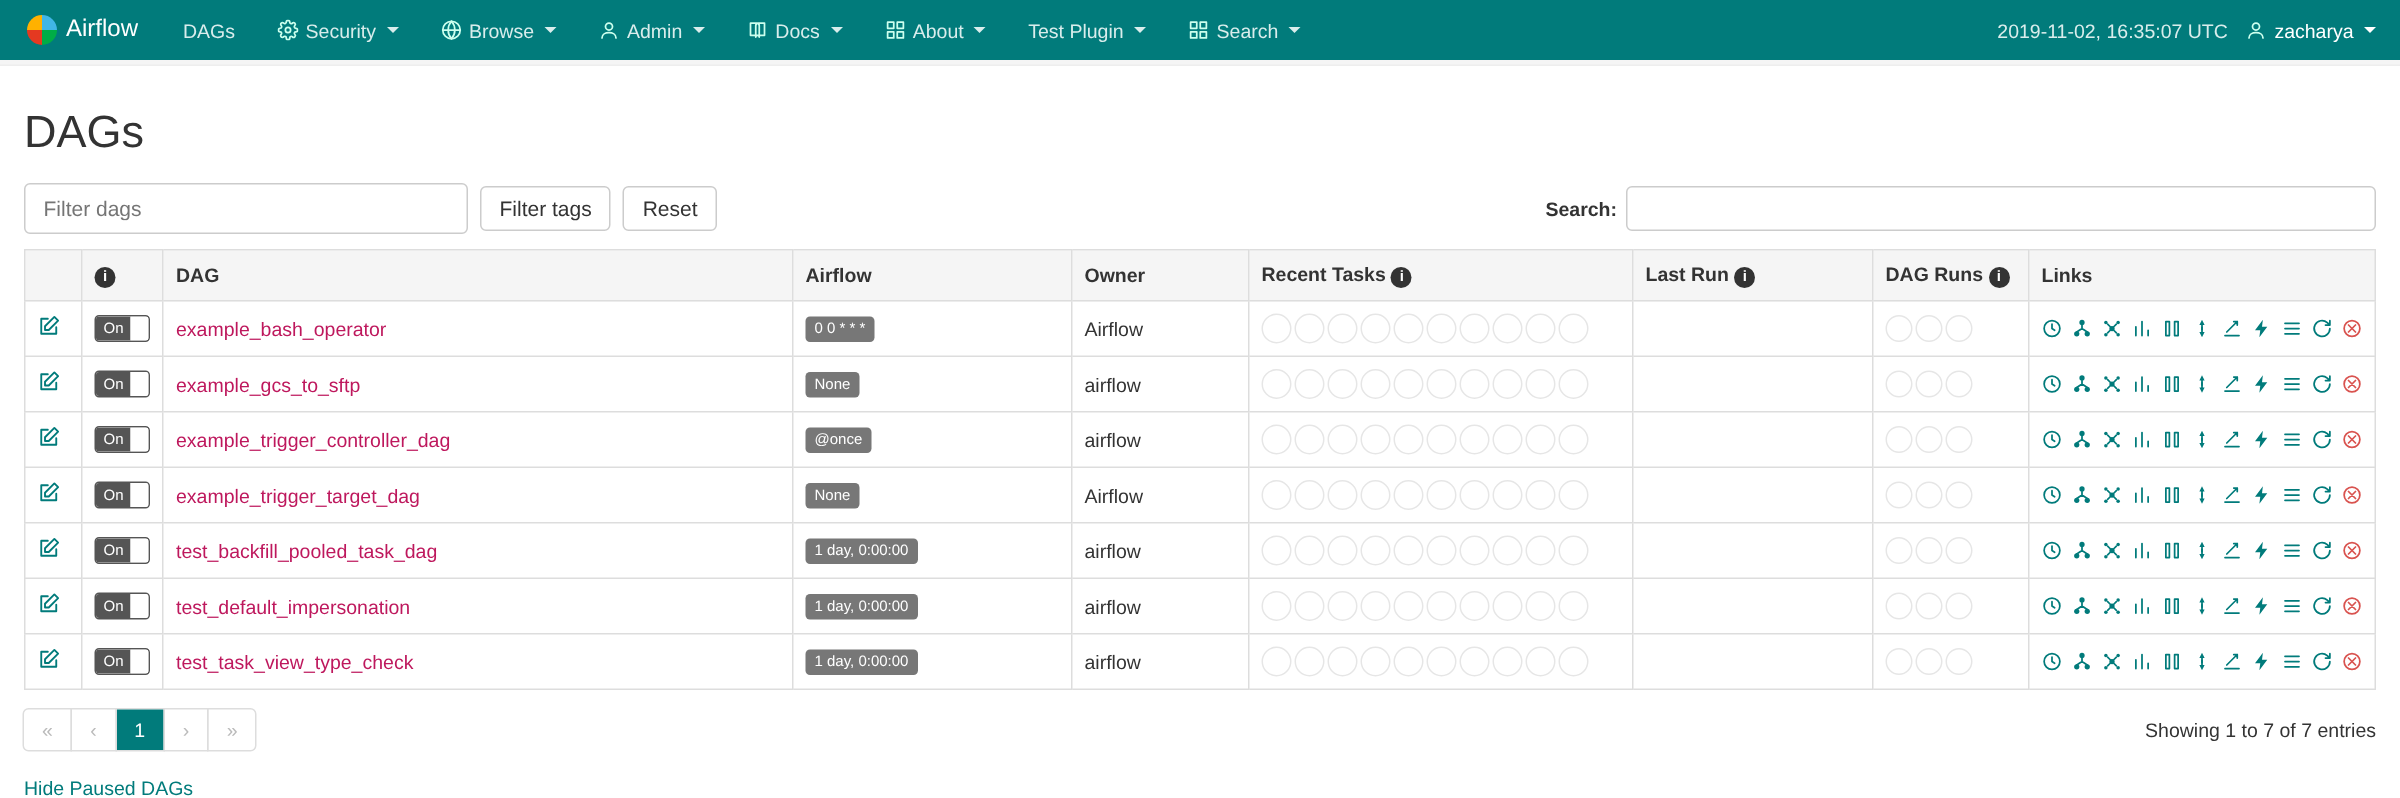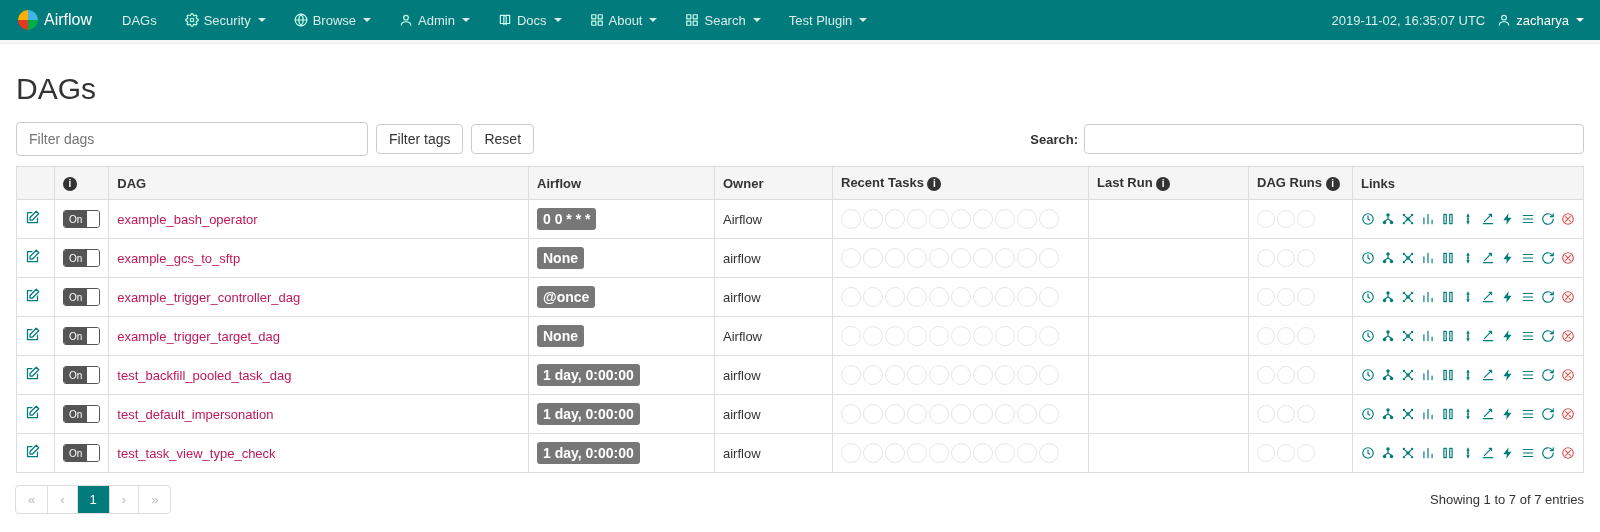--- a/index.html
+++ b/index.html
@@ -19,21 +19,21 @@
 
 
 .strip { height: 4px; background: #f5f5f5; border-bottom: 1px solid #eee; }
 
 
 .page { padding: 16px; }
 h1 { font-size: 30px; font-weight: 500; margin: 12px 0 16px; color: #333; }
 
 
 .toolbar { display: flex; align-items: center; gap: 8px; margin-bottom: 10px; }
-.filter-input { width: 352px; height: 34px; border: 1px solid #ccc; border-radius: 4px; padding: 6px 12px; font-size: 14px; }
+.filter-input { width: 296px; height: 34px; border: 1px solid #ccc; border-radius: 4px; padding: 6px 12px; font-size: 14px; }
 .btn { background: #fff; border: 1px solid #ccc; border-radius: 4px; padding: 6px 12px; font-size: 14px; cursor: pointer; color: #333; }
 .search-wrap { margin-left: auto; display: flex; align-items: center; gap: 6px; }
 .search-wrap label { font-weight: 700; font-size: 13px; }
 .search-input { width: 500px; height: 30px; border: 1px solid #ccc; border-radius: 4px; padding: 4px 8px; }
 
 
 table.dags { width: 100%; border-collapse: collapse; border: 1px solid #ddd; }
 table.dags th, table.dags td { border: 1px solid #ddd; padding: 8px; text-align: left; vertical-align: middle; font-size: 13px; }
 table.dags thead th { background: #f5f5f5; font-weight: 700; color: #333; }
 .col-edit { width: 38px; text-align: center; }
@@ -51,21 +51,21 @@
 .dag-link { color: #be185d; text-decoration: none; }
 
 .edit-icon { color: #017b7b; cursor: pointer; display: inline-flex; }
 
 
 .toggle { display: inline-flex; border: 1px solid #555; border-radius: 3px; overflow: hidden; height: 18px; cursor: pointer; }
 .toggle .on { background: #555; color: #fff; font-size: 10px; padding: 2px 5px; display: flex; align-items: center; }
 .toggle .knob { background: #fff; width: 12px; }
 
 
-.sched-badge { display: inline-block; background: #777; color: #fff; font-size: 14px; font-weight: 700; padding: 3px 6px; border-radius: 3px; white-space: nowrap; }
+.sched-badge { display: inline-block; background: #777; color: #fff; font-size: 10px; font-weight: 400; padding: 3px 6px; border-radius: 3px; white-space: nowrap; }
 
 
 .circles { display: flex; gap: 2px; }
 .circle { width: 20px; height: 20px; border: 1px solid #e6e6e6; border-radius: 50%; background: #fff; }
 .circle.sm { width: 18px; height: 18px; }
 
 
 .actions { display: flex; gap: 6px; justify-content: center; align-items: center; }
 .act { width: 14px; height: 14px; display: inline-flex; align-items: center; justify-content: center; color: #017b7b; cursor: pointer; }
 .act.danger { color: #d9534f; }
@@ -153,33 +153,33 @@
             <rect x="3" y="3" width="7" height="7"></rect>
             <rect x="14" y="3" width="7" height="7"></rect>
             <rect x="3" y="14" width="7" height="7"></rect>
             <rect x="14" y="14" width="7" height="7"></rect>
           </svg>
         </span>
         <span>About</span>
         <span class="caret"></span>
       </li>
       <li>
+        <span>Test Plugin</span>
+        <span class="caret"></span>
+      </li>
+      <li>
         <span class="nav-icon">
           <svg viewBox="0 0 24 24">
             <rect x="3" y="3" width="7" height="7"></rect>
             <rect x="14" y="3" width="7" height="7"></rect>
             <rect x="3" y="14" width="7" height="7"></rect>
             <rect x="14" y="14" width="7" height="7"></rect>
           </svg>
         </span>
         <span>Search</span>
-        <span class="caret"></span>
-      </li>
-      <li>
-        <span>Test Plugin</span>
         <span class="caret"></span>
       </li>
     </ul>
   <div class="nav-right">
     <span class="nav-time">2019-11-02, 16:35:07 UTC</span>
     <div style="display:flex;align-items:center;gap:5px;color:#ffffff;font-size:13px;cursor:pointer;">
       <span class="nav-icon">
         <svg viewBox="0 0 24 24">
             <circle cx="12" cy="8" r="4"></circle>
             <path d="M4 21c0-4 4-6 8-6s8 2 8 6"></path>

